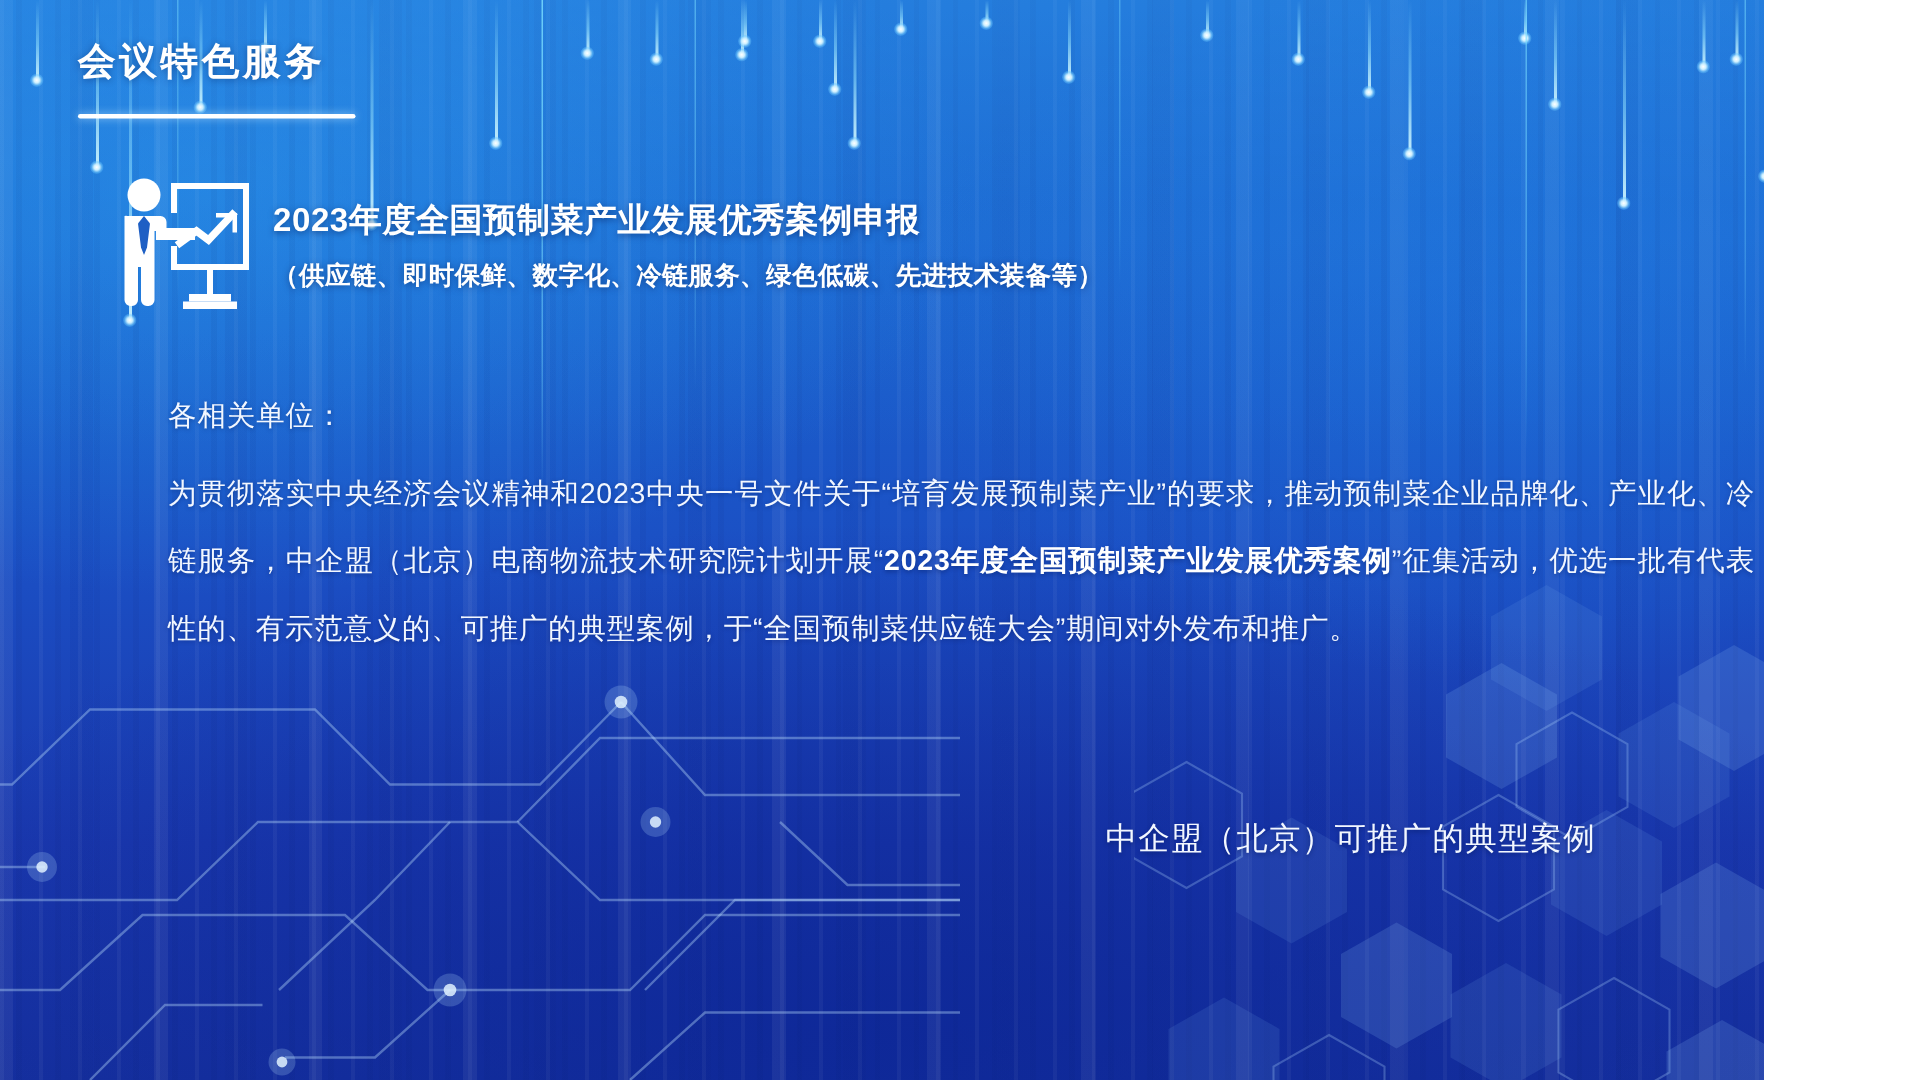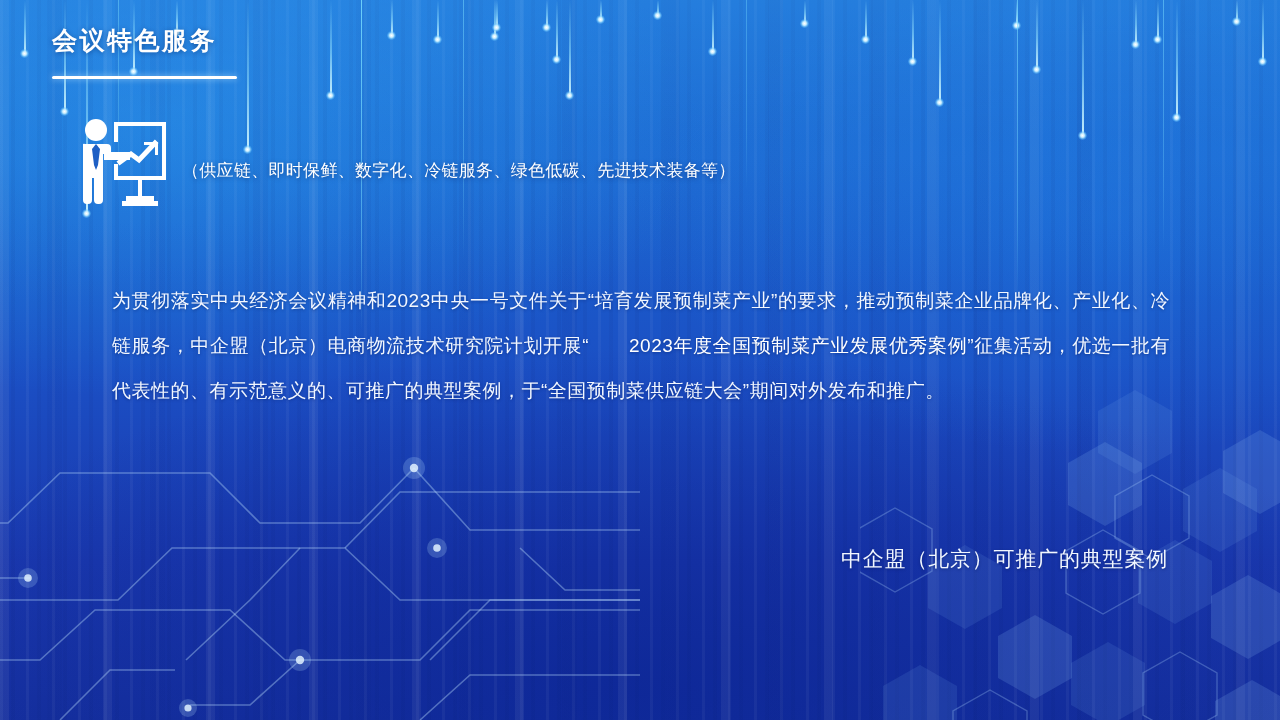--- a/index.html
+++ b/index.html
@@ -5,21 +5,21 @@
   * { margin:0; padding:0; box-sizing:border-box; }
   html, body {
     width:1280px; height:720px;
     overflow:hidden;
     font-family:"Liberation Sans", "DejaVu Sans", sans-serif;
   }
 
   
   .slide {
     position:relative;
-    width:1280px; height:720px;
+    width:1176px; height:720px;
     background:
       radial-gradient(ellipse 70% 60% at 12% 18%, rgba(40,150,235,0.55) 0%, rgba(40,150,235,0) 62%),
       radial-gradient(ellipse 60% 55% at 86% 30%, rgba(30,120,225,0.45) 0%, rgba(30,120,225,0) 60%),
       radial-gradient(ellipse 90% 70% at 50% 96%, rgba(12,38,150,0.80) 0%, rgba(12,38,150,0) 68%),
       linear-gradient(180deg, #1668cf 0%, #1a66d0 22%, #1b4fc4 52%, #1a38ae 78%, #16309f 100%);
     overflow:hidden;
   }
 
   
   .bands {
@@ -90,36 +90,36 @@
 
   
   .titleblock { position:absolute; left:76px; top:112px; display:flex; align-items:center; }
   .title-icon { width:92px; height:100px; flex:0 0 92px; margin-right:14px; }
   .title-texts { padding-top:4px; }
   .title-main {
     font-size:22px; font-weight:bold; color:#ffffff; letter-spacing:0.4px;
     line-height:1.25; text-shadow:0 1px 4px rgba(0,25,85,0.5);
   }
   .title-sub {
-    margin-top:12px; font-size:17px; font-weight:normal; color:#ffffff;
+    margin-top:12px; font-size:17px; font-weight:bold; color:#ffffff;
     letter-spacing:0.3px; text-shadow:0 1px 4px rgba(0,25,85,0.5);
   }
 
   
   .body-wrap { position:absolute; left:112px; top:264px; width:1058px; }
   .salutation {
     font-size:19px; color:#f2f7ff; letter-spacing:0.6px; line-height:1.5;
     text-shadow:0 1px 3px rgba(0,25,85,0.4);
   }
   .paragraph {
     margin-top:14px; font-size:19px; color:#f2f7ff; line-height:45px;
     letter-spacing:0.5px; text-align:justify; text-justify:inter-ideograph;
     text-shadow:0 1px 3px rgba(0,25,85,0.4);
   }
-  .paragraph .hl { font-weight:normal; color:#ffffff;margin-left:40px; }
+  .paragraph .hl { font-weight:bold; color:#ffffff; }
 
   .signature {
     position:absolute; right:112px; top:545px;
     font-size:21px; color:#f2f7ff; letter-spacing:0.8px;
     text-shadow:0 1px 3px rgba(0,25,85,0.45);
   }
 </style>
 </head>
 <body>
 
@@ -327,23 +327,25 @@
         <path d="M50 84 h28 v5 h-28 z"></path>
         <path d="M46 89 h36 v5 h-36 z"></path>
 
         <path d="M44 50 l11 -8 l8 6 l16 -17 l0 0" stroke="#ffffff" stroke-width="5" fill="none" stroke-linecap="square" stroke-linejoin="miter"></path>
         <path d="M68 30 h14 v3 h-14 z"></path>
         <path d="M79 30 h3 v13 h-3 z"></path>
       </g>
     </svg>
 
     <div class="title-texts">
+      <div class="title-main">2023年度全国预制菜产业发展优秀案例申报</div>
       <div class="title-sub">（供应链、即时保鲜、数字化、冷链服务、绿色低碳、先进技术装备等）</div>
     </div>
   </div>
 
   <div class="body-wrap">
+    <div class="salutation">各相关单位：</div>
     <div class="paragraph"><span>为贯彻落实中央经济会议精神和2023中央一号文件关于“培育发展预制菜产业”的要求，推动预制菜企业品牌化、产业化、冷链服务，中企盟（北京）电商物流技术研究院计划开展“</span><span class="hl">2023年度全国预制菜产业发展优秀案例</span><span>”征集活动，优选一批有代表性的、有示范意义的、可推广的典型案例，于“全国预制菜供应链大会”期间对外发布和推广。</span></div>
   </div>
 
   <div class="signature">中企盟（北京）可推广的典型案例</div>
 
 </div>
 
 </body></html>

